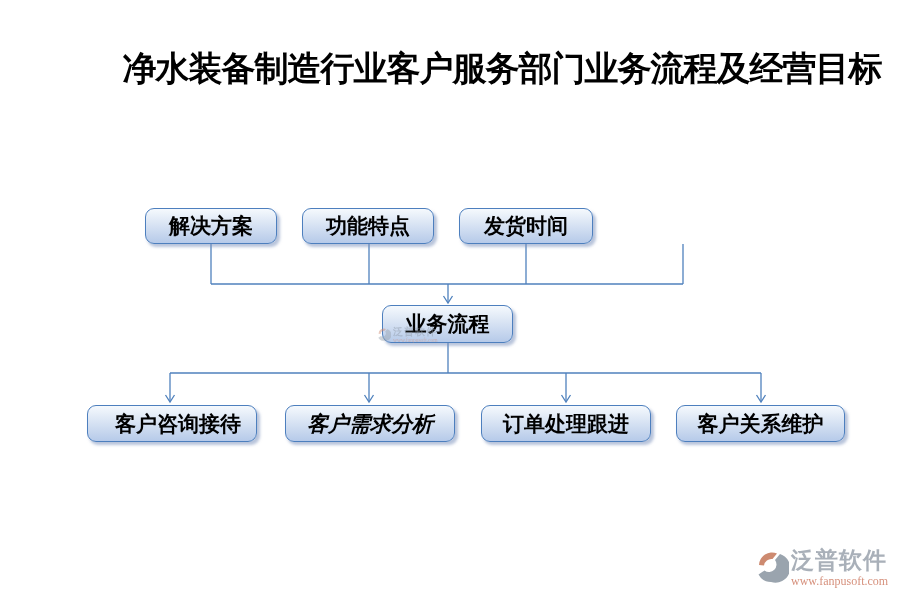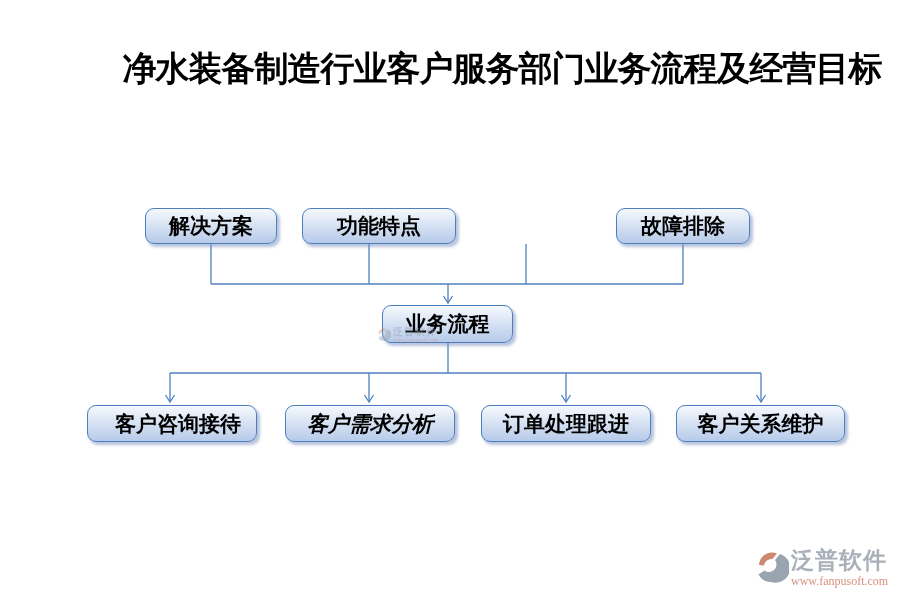--- a/index.html
+++ b/index.html
@@ -16,21 +16,21 @@
   .node{
     position:absolute;box-sizing:border-box;
     display:flex;align-items:center;justify-content:center;
     border:1.5px solid #4d7fbe;border-radius:9px;
     background:linear-gradient(180deg,#f5f9fd 0%,#dde7f5 38%,#b6cae9 100%);
     box-shadow:2.5px 3px 3px rgba(125,148,190,0.55);
     font-size:21px;font-weight:bold;color:#000000;white-space:nowrap;
   }
   
   .n-t1{left:145px;top:208px;width:132px;height:36px;}
-  .n-t2{left:302px;top:208px;width:154px;height:36px;}
+  .n-t2{left:302px;top:208px;width:132px;height:36px;}
   .n-t3{left:459px;top:208px;width:134px;height:36px;}
   .n-t4{left:616px;top:208px;width:134px;height:36px;}
   
   .n-c{left:382px;top:305px;width:131px;height:38px;}
   
   .n-b1{left:87px;top:405px;width:170px;height:37px;padding-left:12px;}
   .n-b2{left:285px;top:405px;width:170px;height:37px;font-style:italic;}
   .n-b3{left:481px;top:405px;width:170px;height:37px;}
   .n-b4{left:676px;top:405px;width:169px;height:37px;}
 
@@ -87,22 +87,22 @@
       <path d="M756.5 395 L761 402 L765.5 395"></path>
     </g>
   </svg>
 
   <div class="node n-t1">
     <span>解决方案</span>
   </div>
   <div class="node n-t2">
     <span>功能特点</span>
   </div>
-  <div class="node n-t4">
-    <span>故障排除</span>
+  <div class="node n-t3">
+    <span>发货时间</span>
   </div>
 
   <div class="node n-c">
     <span>业务流程</span>
   </div>
 
   <div class="center-watermark">
     <svg width="15" height="15" viewBox="0 0 36 36">
       <path d="M6 16 A13 13 0 0 1 24 4.5 L19.5 10 A7.5 7.5 0 0 0 11 16.5 Z" fill="#cd8a70"></path>
       <path d="M27 5 A14.5 14.5 0 0 1 18 33 A14 14 0 0 1 5.5 25.5 L11.5 21.5 A7.5 7.5 0 0 0 22 11 Z" fill="#9aa4ae"></path>

